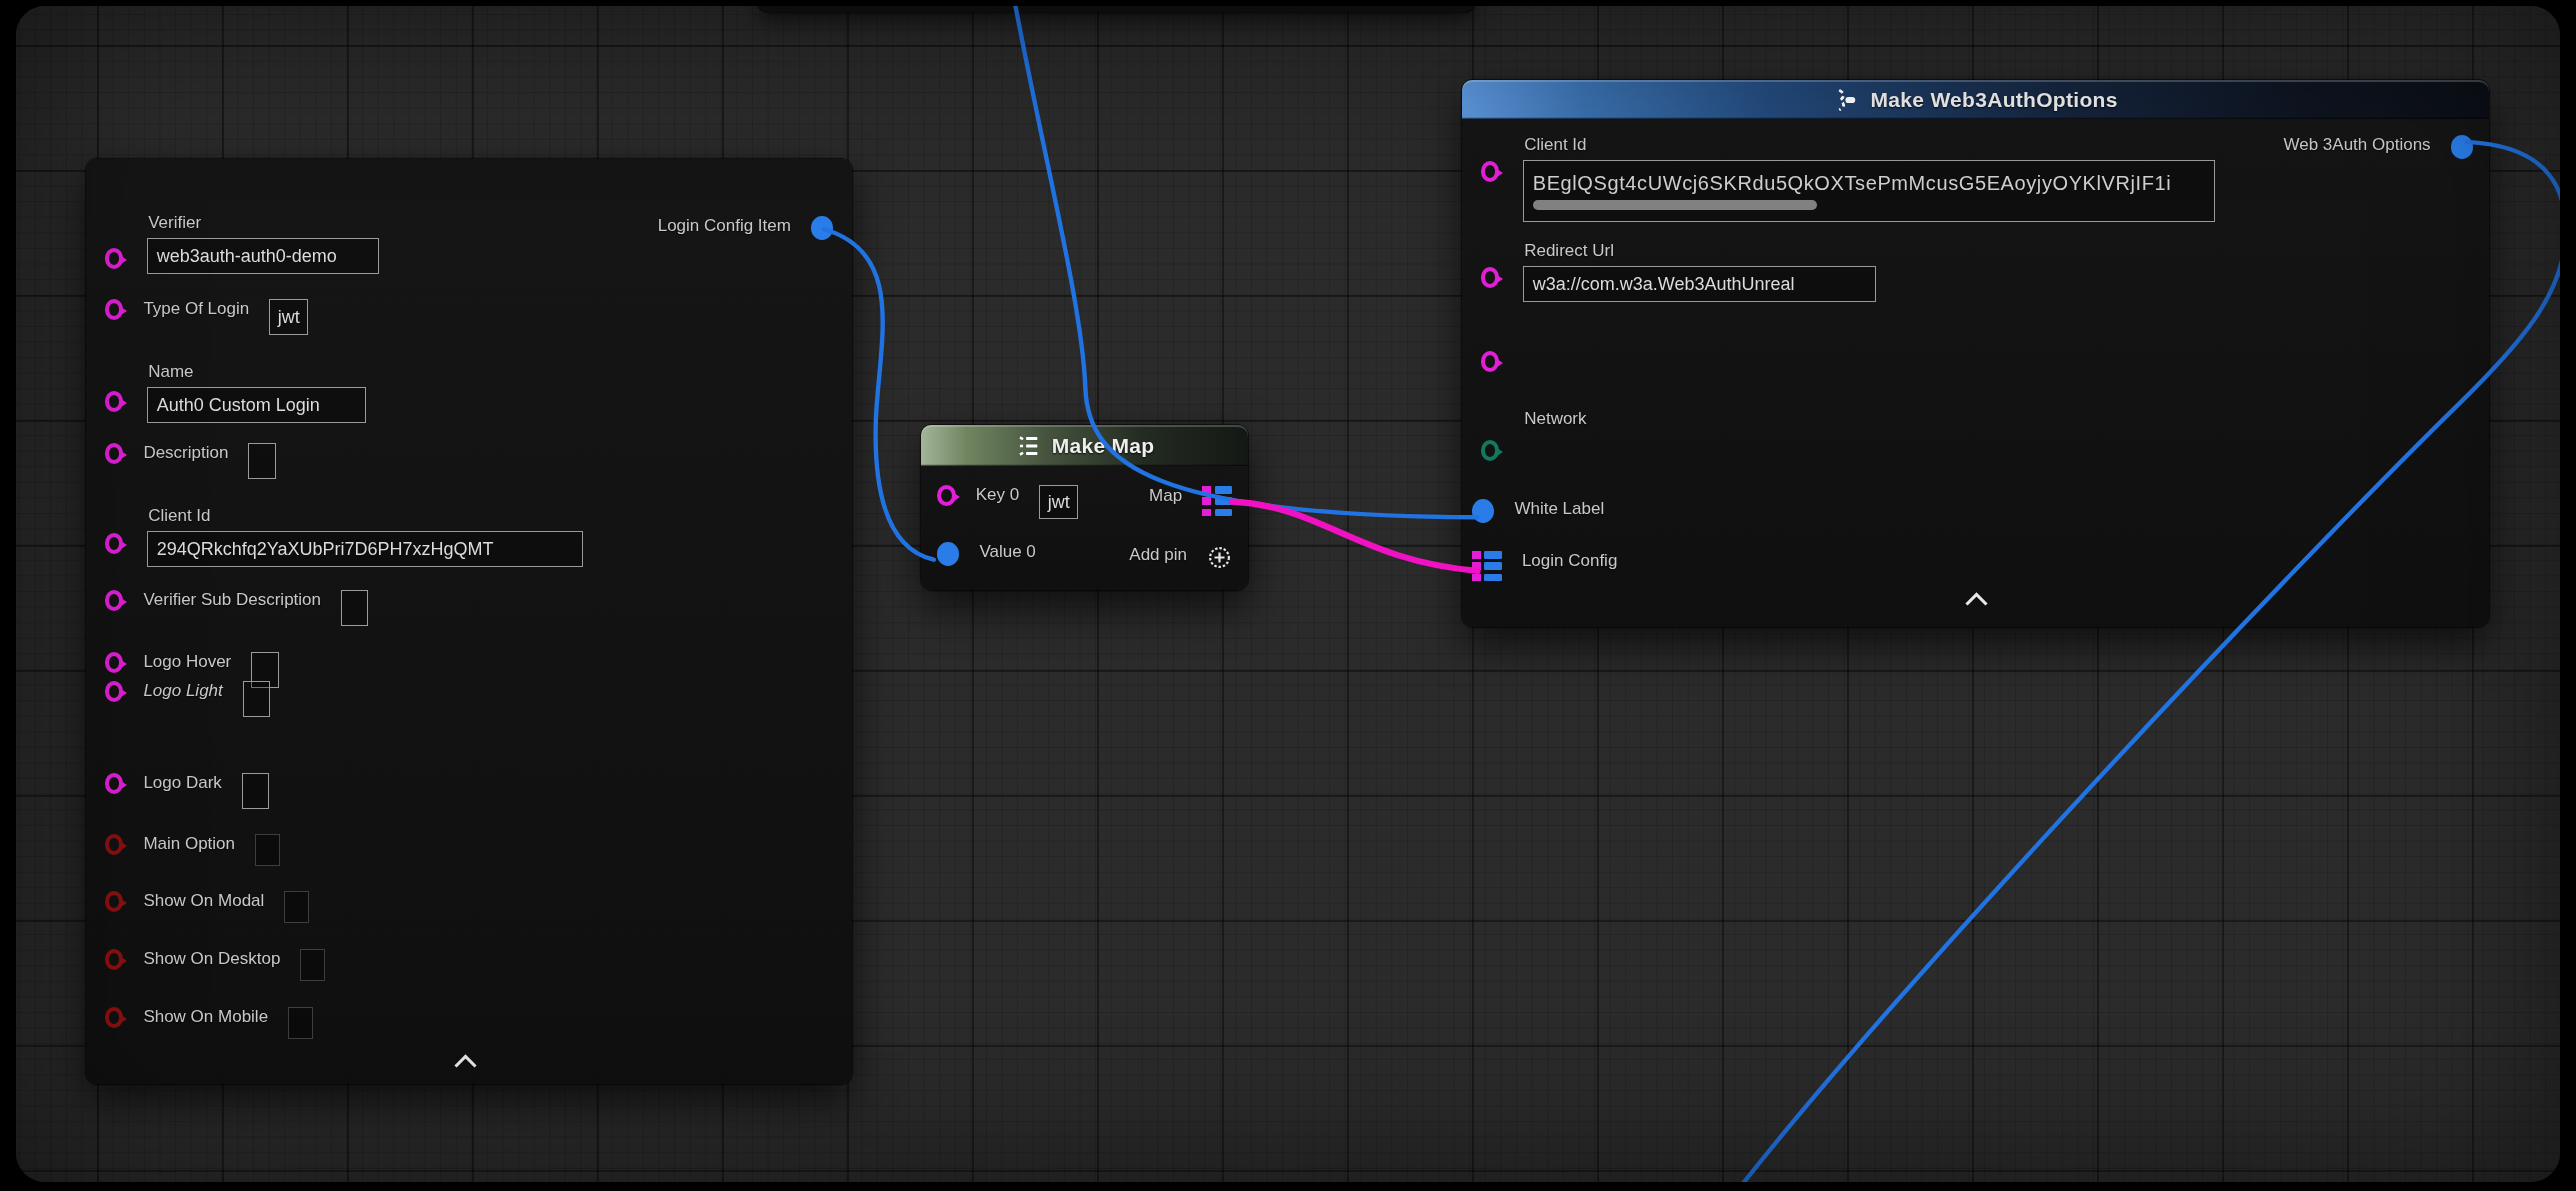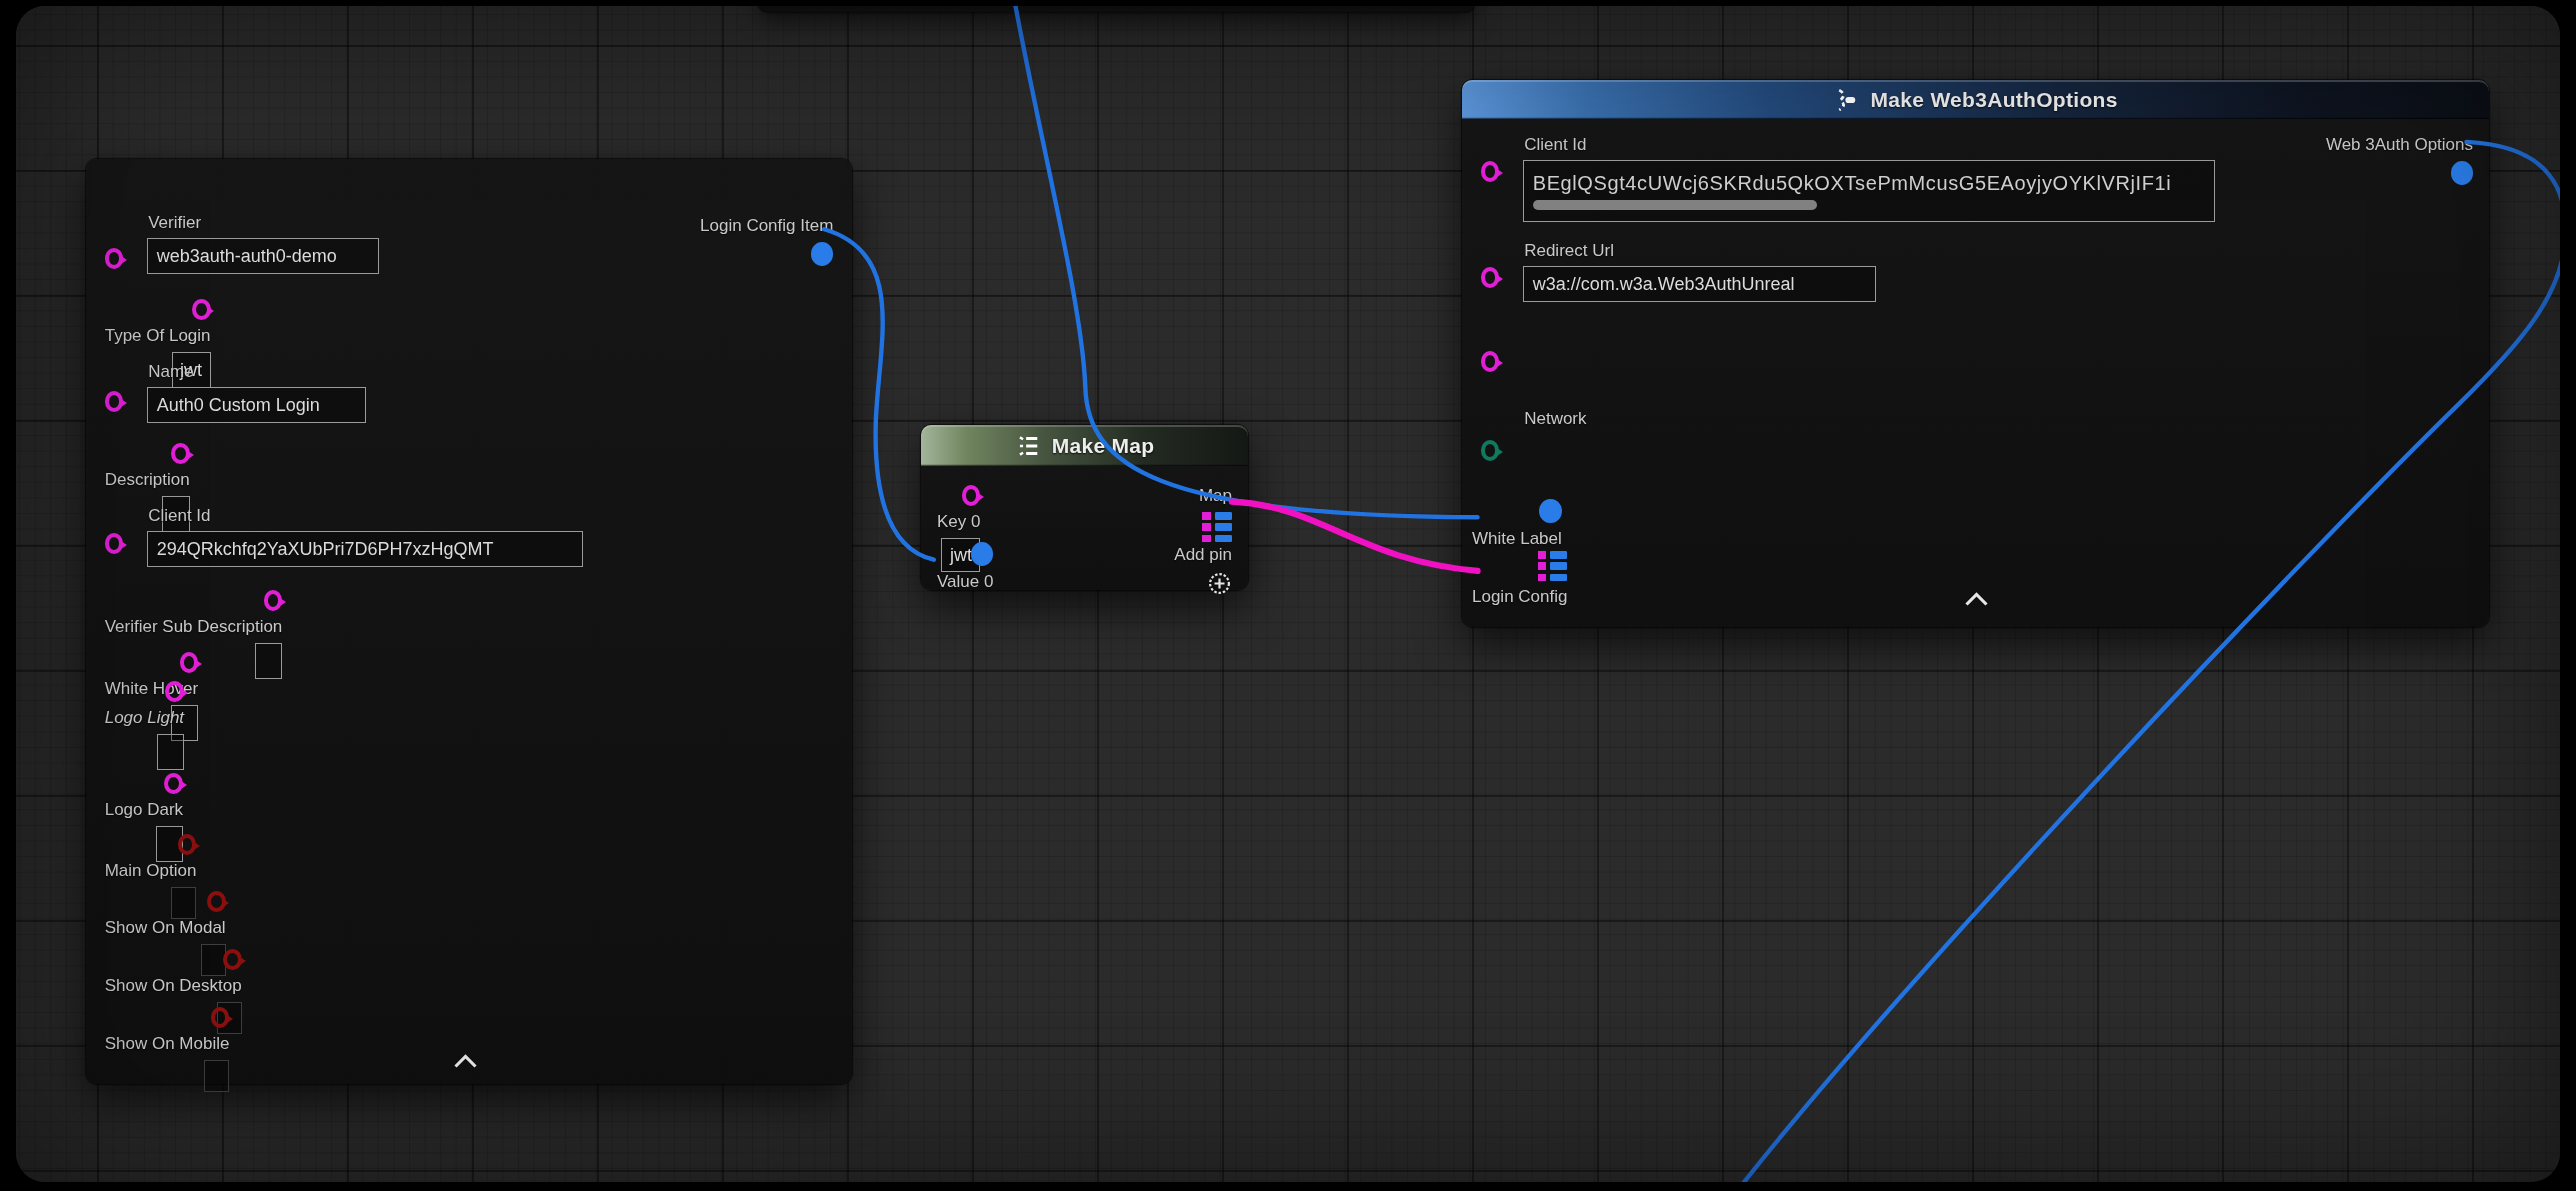--- a/index.html
+++ b/index.html
@@ -23,21 +23,21 @@
   .nhead{position:absolute;left:0;top:0;right:0;height:40px;display:flex;align-items:center;gap:11.2px;
          padding:0 12.5px;border-radius:10px 10px 0 0;box-sizing:border-box;justify-content:center;}
   .nhead.blue{background:linear-gradient(90deg,#5d97dc 0%,#3a70ae 12%,#234a7c 30%,#15253e 58%,#0e1420 82%,#0b0f16 100%);
         box-shadow:inset 0 1.9px 0 rgba(255,255,255,.22), inset 0 -1.2px 0 rgba(0,0,0,.55);}
   .nhead.green{background:linear-gradient(90deg,#a3b59a 0%,#70855f 14%,#46543f 38%,#232b22 68%,#141814 100%);
         box-shadow:inset 0 1.9px 0 rgba(255,255,255,.20), inset 0 -1.2px 0 rgba(0,0,0,.55);}
   .title{font-size:21px;font-weight:bold;color:#eeeeee;text-shadow:0 1.2px 1.9px rgba(0,0,0,.8);letter-spacing:0.3px;white-space:nowrap;}
   .hicon{width:26px;height:26px;flex:0 0 auto;}
 
   .lbl{font-size:17px;color:#c9c9c9;text-shadow:0 0.6px 1.2px rgba(0,0,0,.6);white-space:nowrap;}
-  .row{position:absolute;display:flex;align-items:flex-end;gap:6px;flex-direction:column;}
+  .row{position:absolute;display:flex;align-items:flex-start;gap:20px;}
   .stack{position:absolute;}
   .stack .lbl{display:block;margin-bottom:5px;margin-left:1.2px;}
 
   
   .pin{width:18.7px;height:21px;border-radius:50%;box-sizing:border-box;position:relative;flex:0 0 auto;
        border:4.4px solid var(--c,#888);}
   .pin::after{content:"";position:absolute;left:12.5px;top:3.7px;
        border-left:6.2px solid var(--c,#888);border-top:4.4px solid transparent;border-bottom:4.4px solid transparent;}
   .pin.filled{background:var(--c,#888);width:22.4px;height:24px;border-width:2.5px;}
   .pin.string{--c:var(--pin-string,#e21fd7);}
@@ -116,21 +116,21 @@
     <span class="pin string" style="position:absolute;left:18.7px;top:374px;"></span>
 
     <div class="row" style="left:18.7px;top:431px;">
       <span class="pin string"></span>
       <span class="lbl">Verifier Sub Description</span>
       <div class="tf empty"></div>
     </div>
 
     <div class="row" style="left:18.7px;top:493px;">
       <span class="pin string"></span>
-      <span class="lbl">White Hover</span>
+      <span class="lbl">Logo Hover</span>
       <div class="tf empty"></div>
     </div>
 
     <div class="row" style="left:18.7px;top:522px;font-style:italic;">
       <span class="pin string"></span>
       <span class="lbl">Logo Light</span>
       <div class="tf empty"></div>
     </div>
 
     <div class="row" style="left:18.7px;top:614px;">

